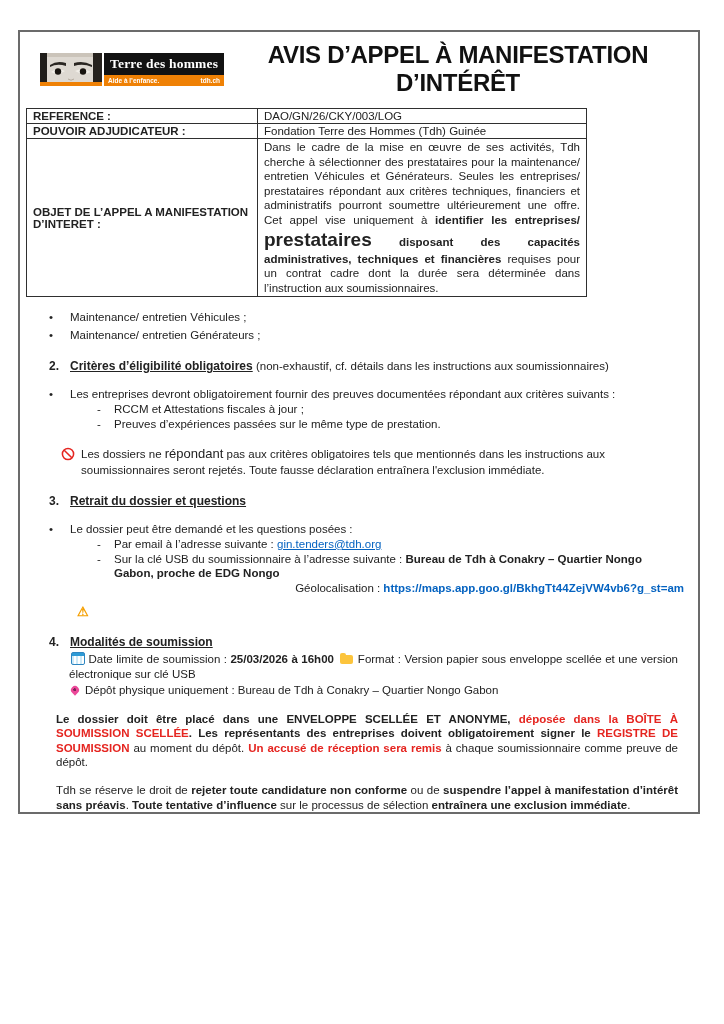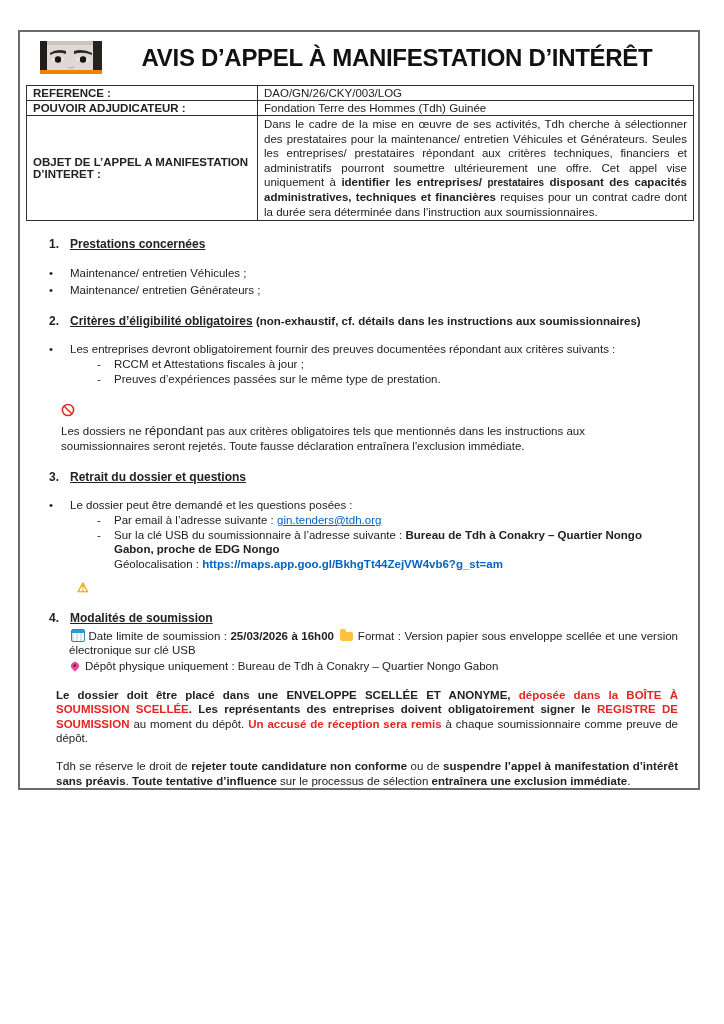--- a/index.html
+++ b/index.html
@@ -9,53 +9,53 @@
   .header{display:flex;align-items:center;padding:9px 12px 4px 20px;}
   .logo{display:flex;align-items:stretch;flex:0 0 auto;}
   .eyes{width:62px;height:33px;display:block;}
   .brandcol{width:120px;margin-left:2px;display:flex;flex-direction:column;}
   .brandbox{background:#121212;color:#fff;height:22px;display:flex;align-items:center;padding-left:6px;box-sizing:border-box;
             font-family:"Liberation Serif",serif;font-weight:bold;font-size:13.5px;letter-spacing:0.2px;white-space:nowrap;}
   .brandbar{background:#ef8105;color:#fff;height:11px;display:flex;align-items:center;justify-content:space-between;
             padding:0 4px;font-size:6.5px;font-weight:bold;}
   .title{flex:1;text-align:center;font-size:24px;font-weight:bold;color:#111;letter-spacing:-0.3px;padding-left:6px;}
   
-  table.info{border-collapse:collapse;margin:7px 8px 0 6px;width:668px;table-layout:fixed;}
+  table.info{border-collapse:collapse;margin:7px 8px 0 6px;width:561px;table-layout:fixed;}
   table.info td{border:1.6px solid #2f2f2f;font-size:11.5px;padding:1px 6px;vertical-align:middle;}
   td.lbl{width:218px;font-weight:bold;}
   td.val{}
   td.just{text-align:justify;line-height:1.27;padding:3px 6px;}
   
   .content{padding:0 14px 0 29px;font-size:11.5px;line-height:1.28;}
   .sechead{margin-top:16px;font-size:12px;font-weight:bold;}
   .sechead .num{display:inline-block;width:21px;}
   .sechead .ht{text-decoration:underline;}
-  .sechead .hsuffix{font-weight:bold;font-size:11.5px;text-decoration:none;}
+  .sechead .hsuffix{font-weight:normal;font-size:11.5px;text-decoration:none;}
   .brow{display:flex;margin-top:3px;}
   .brow.first{margin-top:13px;}
   .bdot{width:21px;flex:0 0 auto;}
   .btxt{flex:1;}
   .srow{display:flex;margin-left:48px;}
   .sdash{width:17px;flex:0 0 auto;}
   .stxt{flex:1;}
-  .geoline{margin-left:65px;}
-  .noterow{display:flex;margin-top:15px;margin-left:12px;gap:6px;flex-direction:column;}
+  .geoline{margin-left:65px;text-align:right;}
+  .noterow{display:flex;margin-top:15px;margin-left:12px;gap:6px;}
   .noterow svg{flex:0 0 auto;margin-top:1px;}
   .notetxt{flex:1;max-width:586px;}
   .warnrow{display:flex;margin-top:9px;margin-left:28px;gap:6px;font-weight:bold;}
   .warnglyph{color:#f59f00;font-size:13px;line-height:1.1;flex:0 0 auto;}
   .s4p{margin:2px 6px 0 20px;text-align:justify;text-indent:2px;}
   .s4line{display:flex;margin-left:20px;margin-top:1px;align-items:baseline;}
   
   .rt-b{font-weight:bold;}
   .rt-rb{font-weight:bold;color:#e52520;}
   .rt-link{font-weight:normal;color:#0563c1;text-decoration:underline;cursor:pointer;}
   .rt-lb{font-weight:bold;color:#0563c1;cursor:pointer;}
   .rt-big{font-size:13px;}
-  .rt-bbig{font-weight:bold;font-size:10px;}
+  .rt-bbig{font-weight:bold;font-size:19px;}
   
   .ic{display:inline-block;}
   .calendar-icon{width:12px;height:11px;border:1px solid #2e86c1;border-radius:2px;vertical-align:-2px;
      background:linear-gradient(#2e9bd6 0 3px, rgba(0,0,0,0) 3px),
                 repeating-linear-gradient(to right,#cde9f7 0 2px,#ffffff 2px 4px);}
   .folder-icon{width:13px;height:9px;background:#fcc43c;border-radius:1px 2px 2px 2px;position:relative;vertical-align:-1px;margin:0 1px 0 3px;}
   .folder-icon::before{content:"";position:absolute;top:-2.5px;left:0;width:6px;height:3px;background:#fcc43c;border-radius:2px 2px 0 0;}
   .pin-icon{width:8px;height:8px;background:radial-gradient(circle at 50% 45%, #7d2457 0 1.4px, #ec4899 1.5px);
      border-radius:50% 50% 50% 0;transform:rotate(-45deg);vertical-align:-2px;margin:0 6px 0 2px;flex:0 0 auto;align-self:center;}
   
@@ -76,20 +76,27 @@
         <rect x="7" width="46" height="4" fill="#cbc4ba"></rect>
         <path d="M10 12 Q17 7 26 10 L26 13 Q17 10 10 14 Z" fill="#2a2622"></path>
         <path d="M34 10 Q43 7 52 12 L52 14 Q43 10 34 13 Z" fill="#2a2622"></path>
         <path d="M11 19 Q17 14 25 18 Q18 23 11 19 Z" fill="#f2efe9"></path>
         <circle cx="18" cy="18.5" r="3.2" fill="#181410"></circle>
         <path d="M35 18 Q43 14 51 19 Q43 23 35 18 Z" fill="#f2efe9"></path>
         <circle cx="43" cy="18.5" r="3.2" fill="#181410"></circle>
         <path d="M28 26 q3 2.5 6 0" stroke="#b5ab9e" stroke-width="1" fill="none"></path>
         <rect y="29" width="62" height="4" fill="#ef8105"></rect>
       </svg>
+      <div class="brandcol">
+        <div class="brandbox">Terre des hommes</div>
+        <div class="brandbar">
+          <span>Aide à l’enfance.</span>
+          <span>tdh.ch</span>
+        </div>
+      </div>
     </div>
     <div class="title">AVIS D’APPEL À MANIFESTATION D’INTÉRÊT</div>
   </div>
 
   <table class="info">
     <tbody>
         <tr>
       <td class="lbl">REFERENCE :</td>
       <td class="val">DAO/GN/26/CKY/003/LOG</td>
     </tr>
@@ -99,23 +106,20 @@
     </tr>
     <tr>
       <td class="lbl">OBJET DE L’APPEL A MANIFESTATION D’INTERET :</td>
       <td class="val just"><span>Dans le cadre de la mise en œuvre de ses activités, Tdh cherche à sélectionner des prestataires pour la maintenance/ entretien Véhicules et Générateurs. Seules les entreprises/ prestataires répondant aux critères techniques, financiers et administratifs pourront soumettre ultérieurement une offre.  Cet appel vise uniquement à </span><span class="rt-b">identifier les entreprises/ </span><span class="rt-bbig">prestataires</span><span class="rt-b"> disposant des capacités administratives, techniques et financières</span><span> requises pour un contrat cadre dont la durée sera déterminée dans l’instruction aux soumissionnaires.</span></td>
     </tr>
   </tbody>
     </table>
 
   <div class="content">
 
-    <div class="sechead">
-      <span class="num">1.</span><span class="ht">Prestations concernées</span>
-    </div>
     <div class="brow first">
       <span class="bdot">•</span>
       <span class="btxt">Maintenance/ entretien Véhicules ;</span>
     </div>
     <div class="brow">
       <span class="bdot">•</span>
       <span class="btxt">Maintenance/ entretien Générateurs ;</span>
     </div>
 
     <div class="sechead">

